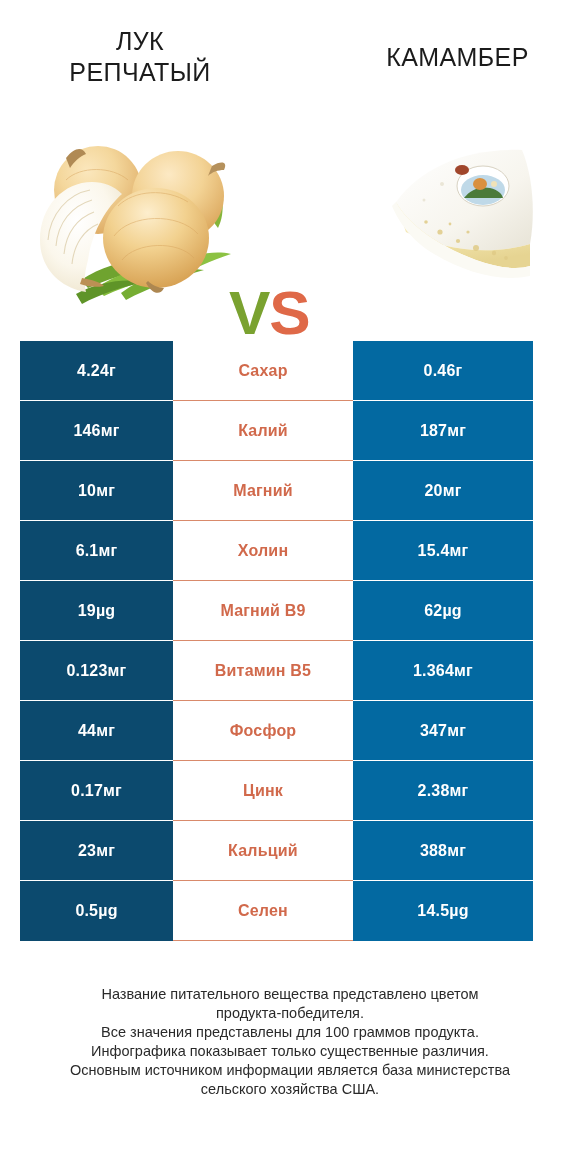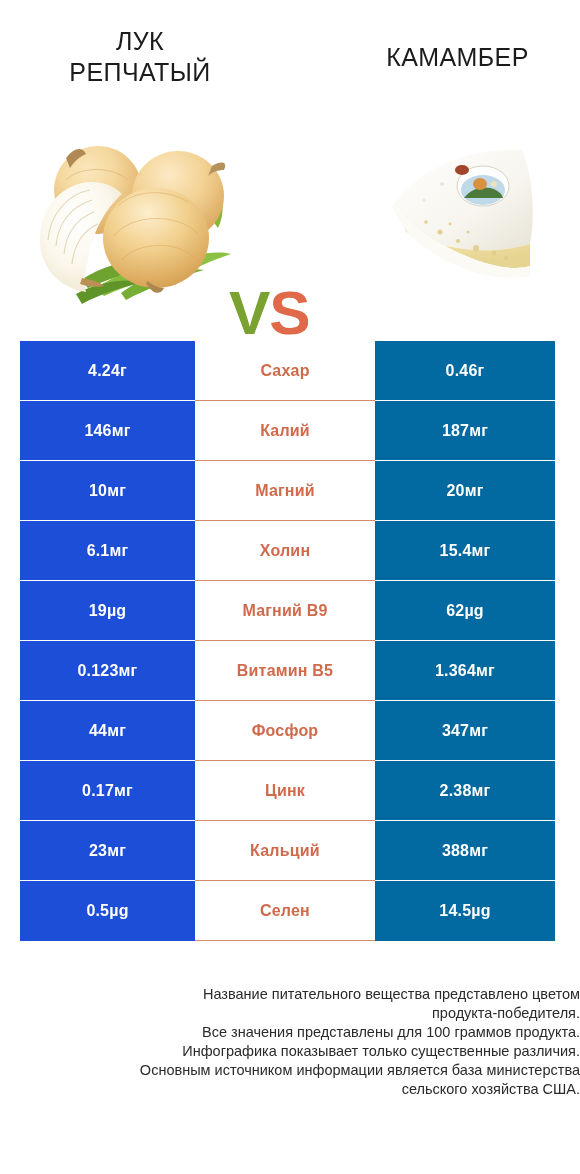--- a/index.html
+++ b/index.html
@@ -70,22 +70,22 @@
     height:60px;
     align-items:stretch;
   }
   .cell{
     display:flex;
     align-items:center;
     justify-content:center;
     box-sizing:border-box;
   }
   .cell.left{
-    width:175px;
-    background:#1d4ed8;
+    width:153px;
+    background:#0c4a6e;
     color:#ffffff;
     border-bottom:1px solid #ffffff;
   }
   .cell.mid{
     width:180px;
     background:#ffffff;
     color:#d1694b;
     border-bottom:1px solid #d98a6b;
   }
   .cell.right{
@@ -109,21 +109,21 @@
     letter-spacing:.2px;
     white-space:nowrap;
   }
 
   
   .footer{
     position:absolute;
     left:0;
     top:985px;
     width:580px;
-    text-align:right;
+    text-align:center;
     font-size:14.5px;
     line-height:19px;
     font-weight:400;
     color:#2a2a2a;
     white-space:pre-line;
   }
 </style>
 </head>
 <body>
 

